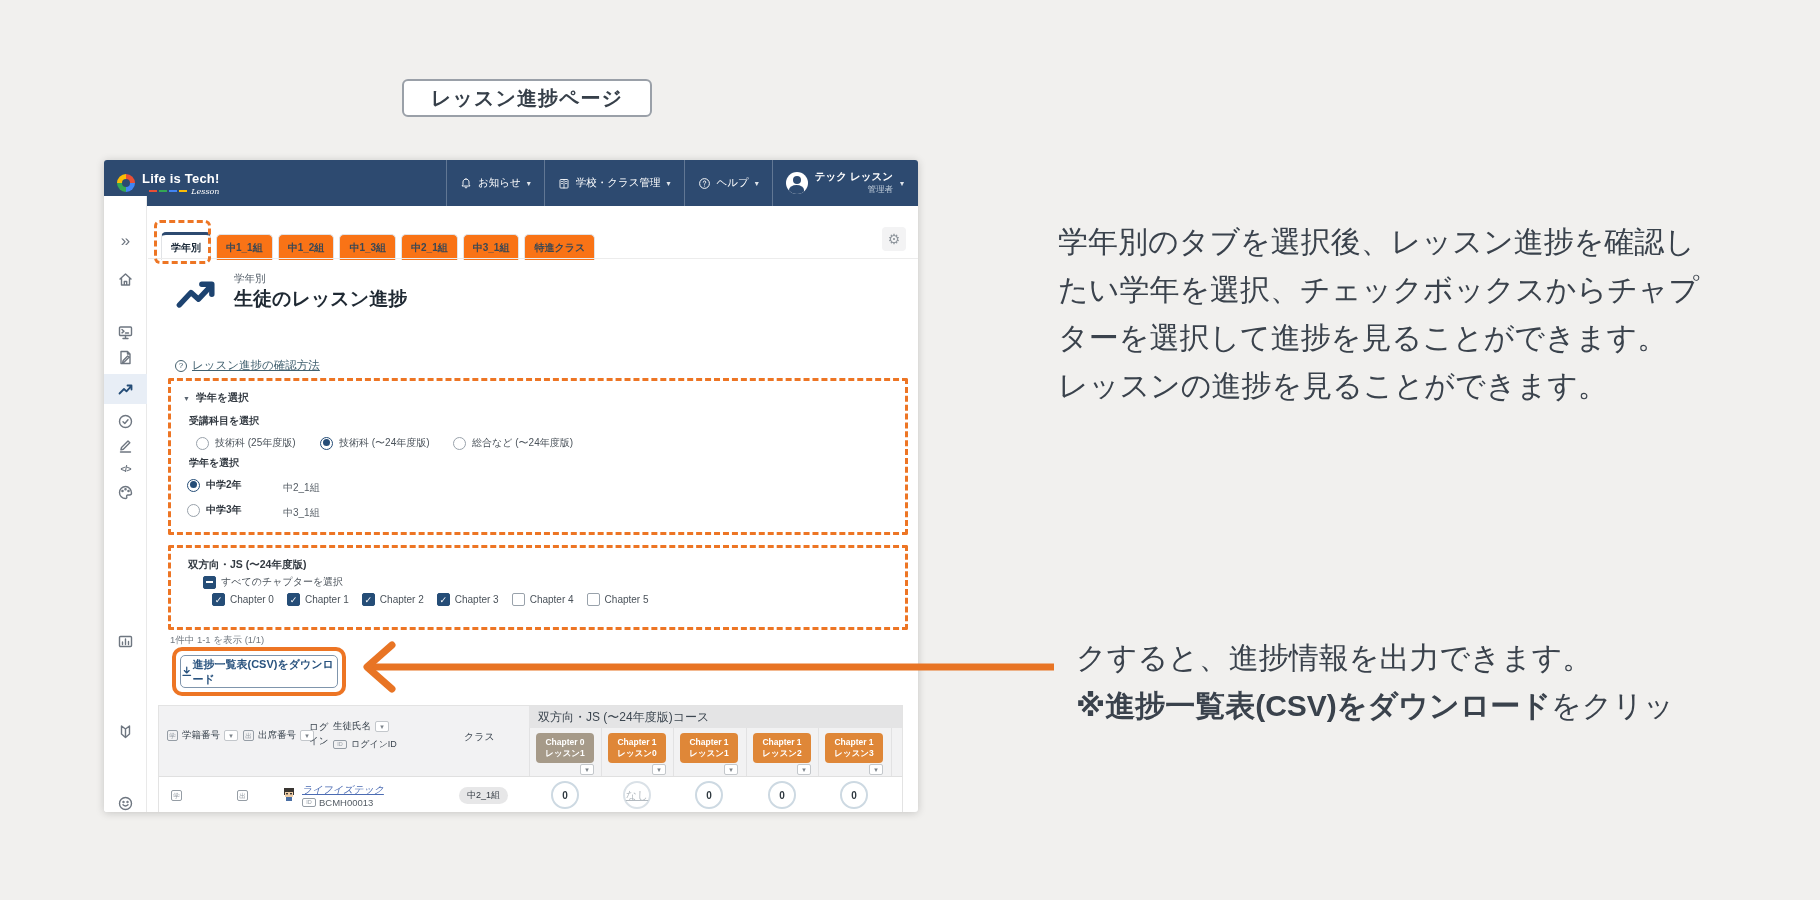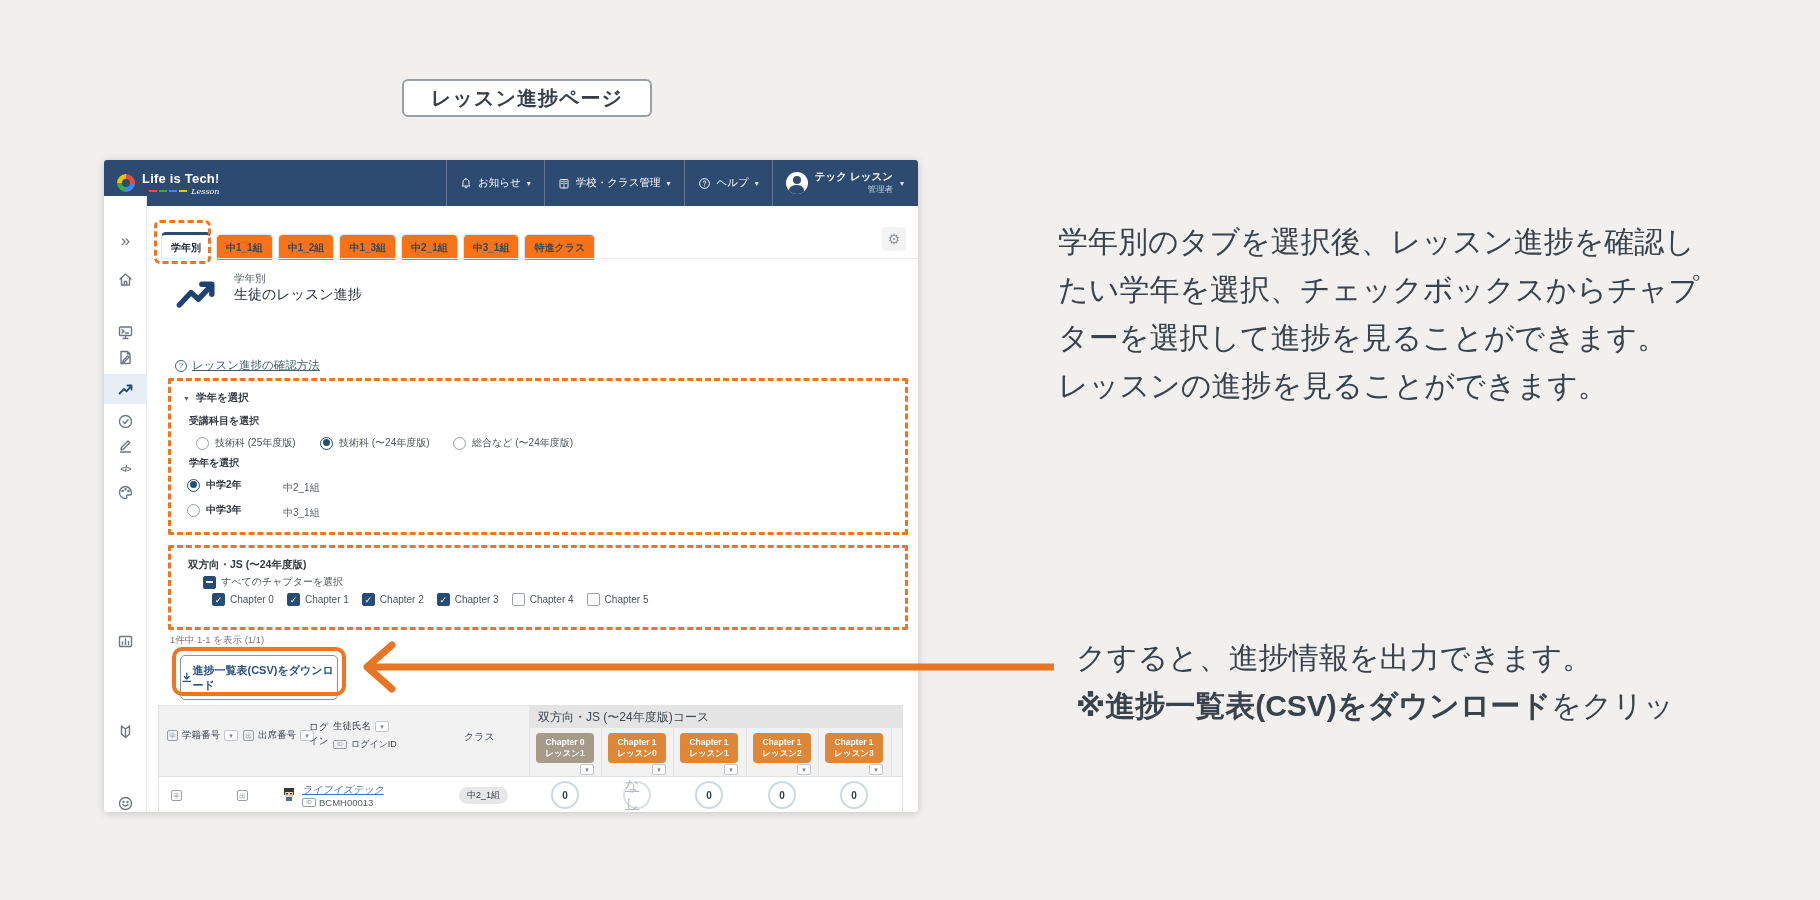--- a/index.html
+++ b/index.html
@@ -66,21 +66,21 @@
   .tabbar-line { position:absolute; left:44px; top:98px; width:770px; height:1px; background:#ececec; }
   .tab-highlight { position:absolute; left:50px; top:60px; width:57px; height:44px;
     border:3px dashed #ED7524; border-radius:6px; pointer-events:none; }
   .gear-btn { position:absolute; left:778px; top:67px; width:24px; height:24px; background:#f3f3f4;
     border-radius:4px; display:flex; align-items:center; justify-content:center; cursor:pointer; }
   .gear-btn::after { content:"⚙"; font-size:14px; color:#8f969d; }
 
   
   .head-ic { position:absolute; left:72px; top:117px; }
   .head-cat { position:absolute; left:130px; top:112px; font-size:10.5px; color:#4a5560; }
-  .head-title { position:absolute; left:130px; top:126px; font-size:14px; font-weight:normal; color:#1f2933; }
+  .head-title { position:absolute; left:130px; top:126px; font-size:19px; font-weight:bold; color:#1f2933; }
   .desc { position:absolute; left:71px; top:173px; font-size:12.5px; color:#333a42; }
   .help-link { position:absolute; left:71px; top:198px; display:flex; align-items:center; gap:5px; cursor:pointer; }
   .help-circ { width:12px; height:12px; border:1.2px solid #46616f; border-radius:50%;
     font-size:8px; color:#46616f; display:flex; align-items:center; justify-content:center; }
   .help-text { font-size:11.5px; color:#40606f; text-decoration:underline; }
 
   
   .dotbox { position:absolute; border:3px dashed #ED7524; border-radius:2px; }
   .box1 { left:64px; top:218px; width:740px; height:157px; }
   .box2 { left:64px; top:385px; width:740px; height:85px; }
@@ -102,21 +102,21 @@
   .cb.on { background:#254d77; border-color:#254d77; }
   .cb.on::after { content:"✓"; color:#fff; font-size:9px; font-weight:bold; }
   .cb.ind { background:#254d77; border-color:#254d77; }
   .cb.ind::after { content:""; width:7px; height:2px; background:#fff; }
   .citem { display:flex; align-items:center; gap:5px; cursor:pointer; }
 
   .result-count { position:absolute; left:66px; top:474px; font-size:9.5px; color:#717981; }
 
   .dl-highlight { position:absolute; left:68px; top:487px; width:174px; height:49px;
     border:4px solid #ED7524; border-radius:10px; pointer-events:none; }
-  .dl-btn { position:absolute; left:76px; top:495px; width:158px; height:45px; background:#fff;
+  .dl-btn { position:absolute; left:76px; top:495px; width:158px; height:33px; background:#fff;
     border:1px solid #7f95ac; border-radius:5px; display:flex; align-items:center; justify-content:center;
     gap:0; cursor:pointer; }
   .dl-btn span { font-size:11px; font-weight:bold; color:#28527e; }
 
   
   .table { position:absolute; left:54px; top:545px; width:745px; height:107px;
     border:1px solid #e3e3e3; background:#fff; }
   .thead { position:absolute; left:0; top:0; width:743px; height:70px; background:#f2f2f3; }
   .course-band { position:absolute; left:370px; top:0; width:373px; height:22px; background:#e4e4e5;
     display:flex; align-items:center; padding-left:9px; font-size:12px; color:#3c4650; }
@@ -141,21 +141,21 @@
   .pix-avatar { position:absolute; left:122px; top:9px; width:16px; height:16px; }
   .stu-name { position:absolute; left:143px; top:6px; font-size:10px; color:#4c6cb3;
     text-decoration:underline; font-style:italic; cursor:pointer; }
   .stu-id { position:absolute; left:143px; top:20px; display:flex; align-items:center; gap:3px;
     font-size:9.5px; color:#555d65; }
   .class-pill { position:absolute; left:300px; top:10px; background:#e7e7e8; border-radius:9px;
     padding:2px 8px; font-size:9px; color:#333a42; }
   .val-circle { position:absolute; top:4px; width:28px; height:28px; border:2.5px solid #cdd9e2;
     border-radius:50%; background:#fff; display:flex; align-items:center; justify-content:center;
     font-size:10px; font-weight:bold; color:#2f3940; }
-  .val-circle.none { border-color:#dae1e7; color:#b3bac0; font-size:14px; font-weight:normal;text-decoration:underline; }
+  .val-circle.none { border-color:#dae1e7; color:#b3bac0; font-size:11px; font-weight:normal;text-decoration:underline; }
 
   
   .arrow-svg { position:absolute; left:340px; top:636px; pointer-events:none; }
   .anno1 { position:absolute; left:1058px; top:218px; font-size:30px; color:#3a424c; }
   .anno1 div { height:48px; line-height:48px; white-space:nowrap; }
   .anno2 { position:absolute; left:1076px; top:634px; font-size:30px; color:#3a424c; }
   .anno2 div { height:48px; line-height:48px; white-space:nowrap; }
   .anno2 b { font-weight:bold; }
 </style>
 </head>

